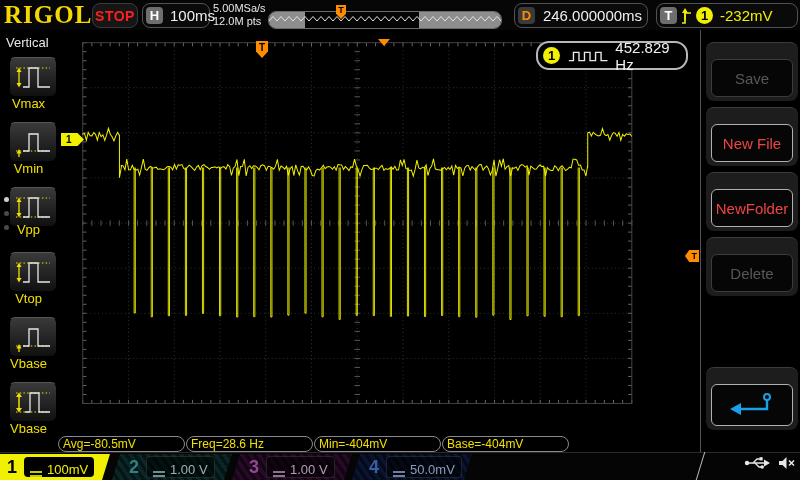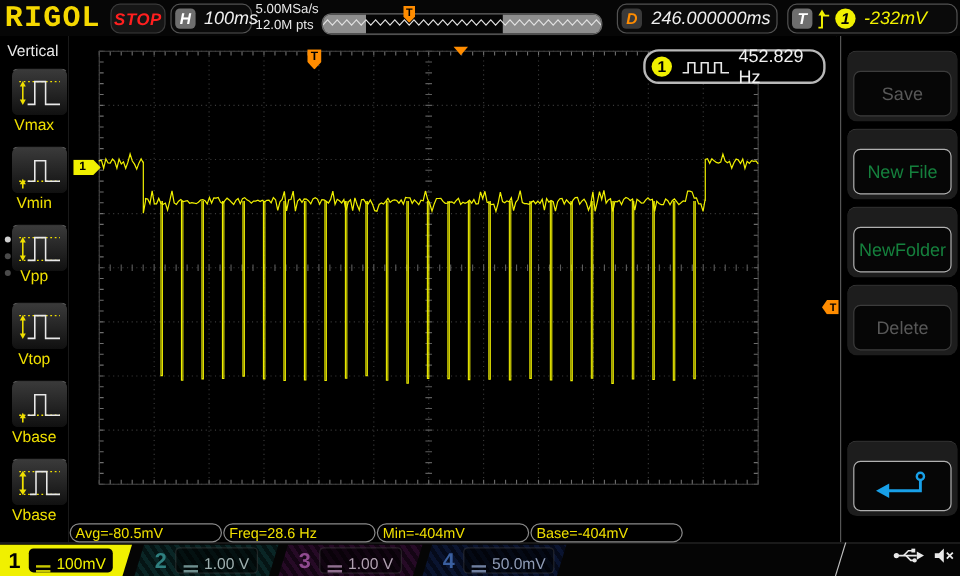--- a/index.html
+++ b/index.html
@@ -2,22 +2,22 @@
 <html><head>
 <meta charset="utf-8">
 <style>
   html,body{margin:0;padding:0;background:#000;}
   body{width:800px;height:480px;position:relative;overflow:hidden;
        font-family:"Liberation Sans",sans-serif;-webkit-font-smoothing:none;}
   .abs{position:absolute;}
 
   
   #topbar{left:0;top:0;width:800px;height:30px;background:#060606;border-bottom:1px solid #2e2e2e;}
-  #logo{left:4px;top:1px;font-family:Liberation Mono, monospace;font-weight:bold;font-size:25px;color:#f5d800;letter-spacing:1px;}
-  .tb-box{background:#0a0a0a;border:1px solid #525252;border-radius:8px;height:23px;top:3px;display:flex;align-items:center;font-style:italic;}
+  #logo{left:4px;top:1px;font-family:Liberation Serif, serif;font-weight:bold;font-size:25px;color:#f5d800;letter-spacing:1px;}
+  .tb-box{background:#0a0a0a;border:1px solid #525252;border-radius:8px;height:23px;top:3px;display:flex;align-items:center;}
   #stop-btn{left:92px;width:44px;justify-content:center;background:#161616;border-color:#3a3a3a;}
   #stop-btn span{color:#ff1f1f;font-weight:bold;font-size:14px;letter-spacing:.5px;}
   #h-box{left:142px;width:66px;}
   .badge{display:inline-block;border-radius:4px;font-weight:bold;font-size:13px;text-align:center;line-height:17px;height:17px;min-width:17px;margin:0 3px;}
   .badge.gray{background:#6e6e6e;color:#fff;}
   .badge.dark{background:#3a3a3a;color:#ff8c00;}
   .badge.yellow{background:#f0f000;color:#000;border-radius:50%;}
   .tb-val{color:#f0f0f0;font-size:15px;margin:0 4px;text-align:right;}
   #rate-stack{left:213px;top:2px;color:#e8e8e8;font-size:11px;line-height:13px;}
   #preview{left:268px;top:11px;width:232px;height:16px;background:#050505;border:1px solid #6a6a6a;border-radius:8px;overflow:hidden;}
@@ -59,21 +59,21 @@
   .meas-box{width:127px;height:16px;border:1px solid #8a8a8a;border-radius:8px;margin-right:1px;box-sizing:border-box;
             color:#f0e000;font-size:12px;line-height:14px;padding-left:4px;background:#000;white-space:nowrap;overflow:hidden;}
 
   
   #right-sidebar{left:697px;top:30px;width:103px;height:422px;background:#000;}
   #rmenu-title{left:-3px;top:34px;color:#d8d8d8;font-size:13px;transform:rotate(-90deg);transform-origin:center;width:40px;text-align:center;}
   #rmenu-line{left:3px;top:0;width:1px;height:422px;background:#555;}
   .rslot{position:absolute;left:9px;width:92px;height:58px;background:#1d1d1d;border-radius:8px;border-top:1px solid #3c3c3c;}
   .rbtn{position:absolute;left:5px;right:5px;bottom:4px;height:36px;border-radius:6px;background:#060606;
         font-size:15px;display:flex;align-items:center;justify-content:center;}
-  .rbtn.en{border:1px solid #b0b0b0;color:#15803d;}
+  .rbtn.en{border:1px solid #b0b0b0;color:#ef4444;}
   .rbtn.dis{border:1px solid #3c3c3c;color:#585858;}
 
   
   #bottombar{left:0;top:452px;width:800px;height:28px;background:#050505;border-top:1px solid #2a2a2a;overflow:hidden;}
   .ch-bg{position:absolute;top:1px;height:26px;transform:skewX(-17deg);transform-origin:0 0;}
   .hatch2{background:repeating-linear-gradient(45deg,#0a2626 0 3px,#051414 3px 6px);}
   .hatch3{background:repeating-linear-gradient(45deg,#260a26 0 3px,#140514 3px 6px);}
   .hatch4{background:repeating-linear-gradient(45deg,#0a1430 0 3px,#050a1a 3px 6px);}
   .ch-content{position:absolute;top:1px;height:26px;display:flex;align-items:center;z-index:2;}
   .ch-num{font-size:18px;font-weight:bold;width:20px;text-align:center;}

